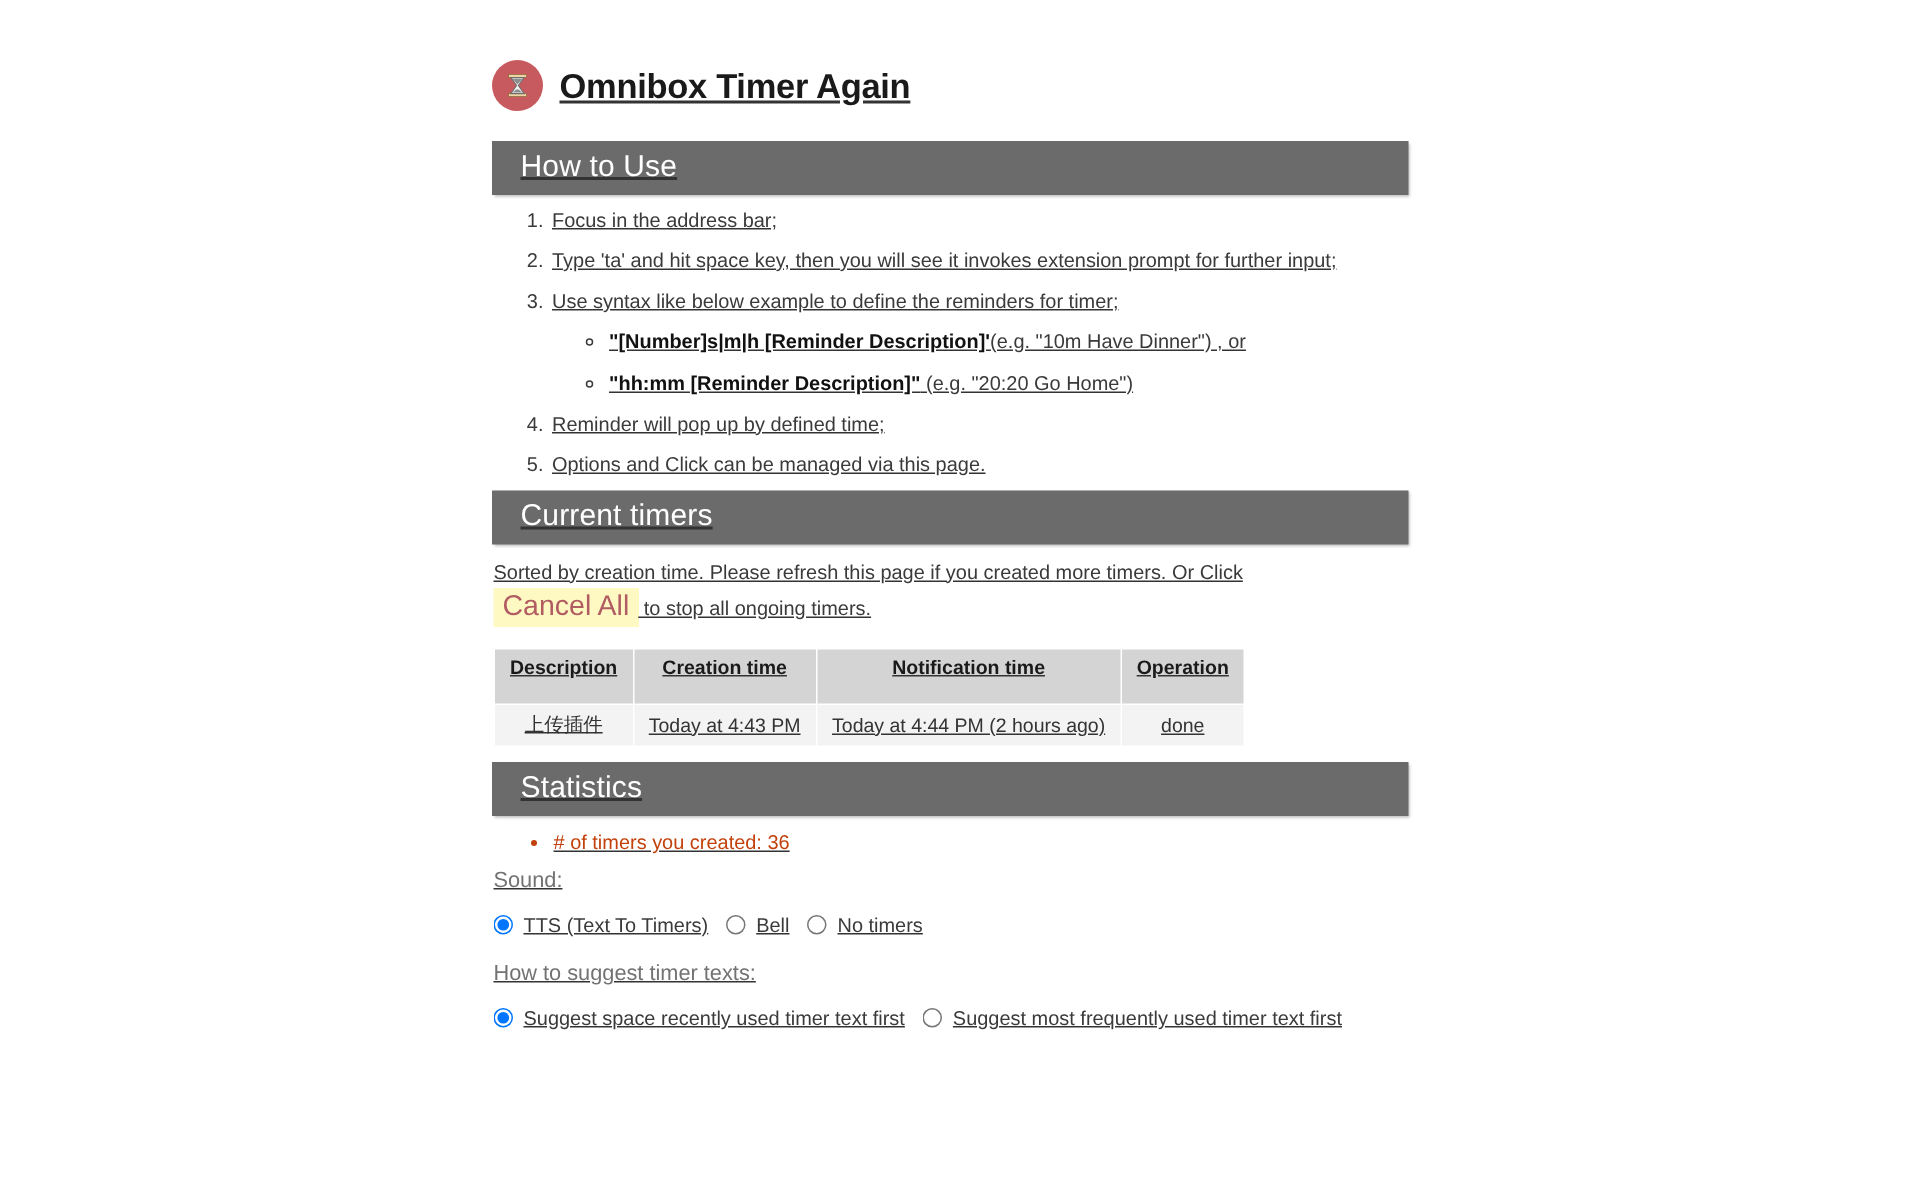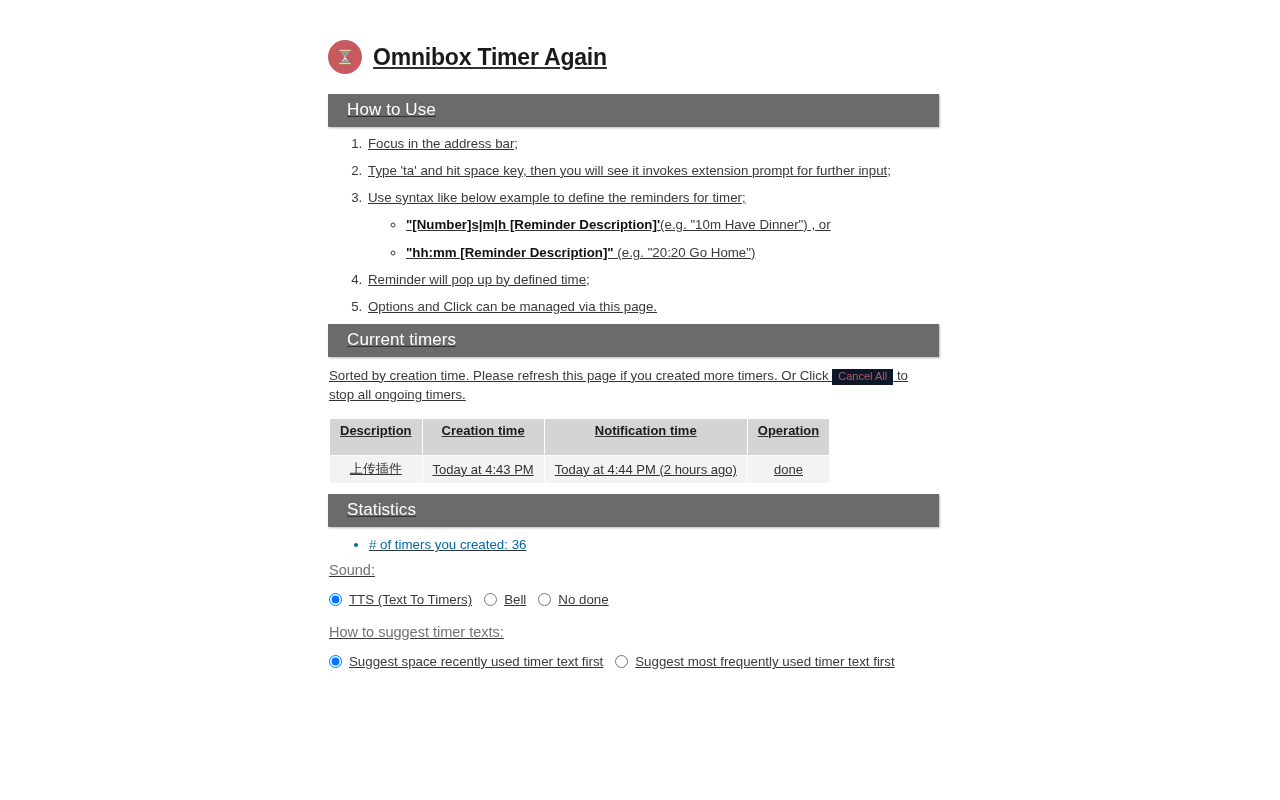--- a/index.html
+++ b/index.html
@@ -48,21 +48,21 @@
     font-weight: bold;
     color: #1a1a1a;
     letter-spacing: -0.2px;
     line-height: 1;
   }
 
   
   .section-bar {
     background: #6b6b6b;
     color: #ffffff;
-    font-size: 17px;
+    font-size: 20px;
     padding: 6px 0 7px 19px;
     width: 611px;
     box-sizing: border-box;
     box-shadow: 1px 1px 2px rgba(0,0,0,0.28);
     margin-top: 10px;
     margin-bottom: 10px;
     letter-spacing: 0.1px;
   }
 
   
@@ -93,24 +93,24 @@
   
   .timers-note {
     font-size: 13.3px;
     color: #3a3a3a;
     line-height: 1.42;
     margin: 0 0 14px 1px;
     width: 585px;
   }
   .cancel-all {
     display: inline-block;
-    background: #0f172a;
+    background: #fef9c3;
     color: #b15c62;
     padding: 1px 6px 2px 6px;
-    font-size: 11px;
+    font-size: 19px;
     cursor: pointer;
     border: none;
     font-family: inherit;
     line-height: 1.25;
   }
 
   table.timers {
     border-collapse: separate;
     border-spacing: 1px;
     background: #ffffff;
@@ -131,21 +131,21 @@
     padding: 4px 10px 5px 10px;
     text-align: center;
     white-space: nowrap;
   }
 
   
   ul.stats {
     margin: 0;
     padding-left: 41px;
     font-size: 13.3px;
-    color: #0369a1;
+    color: #c2410c;
     list-style: disc;
   }
   ul.stats li { margin-bottom: 4px; }
 
   
   .opt-label {
     color: #737373;
     font-size: 14.5px;
     margin: 11px 0 13px 1px;
     line-height: 1.1;
@@ -241,21 +241,21 @@
     <label class="opt">
       <input type="radio" name="sound" checked="" style="">
       <span>TTS (Text To Timers)</span>
     </label>
     <label class="opt">
       <input type="radio" name="sound" style="">
       <span>Bell</span>
     </label>
     <label class="opt">
       <input type="radio" name="sound" style="">
-      <span>No done</span>
+      <span>No timers</span>
     </label>
   </div>
 
   <div class="opt-label">How to suggest timer texts:</div>
   <div class="radio-row">
     <label class="opt">
       <input type="radio" name="suggest" checked="" style="">
       <span>Suggest space recently used timer text first</span>
     </label>
     <label class="opt">

